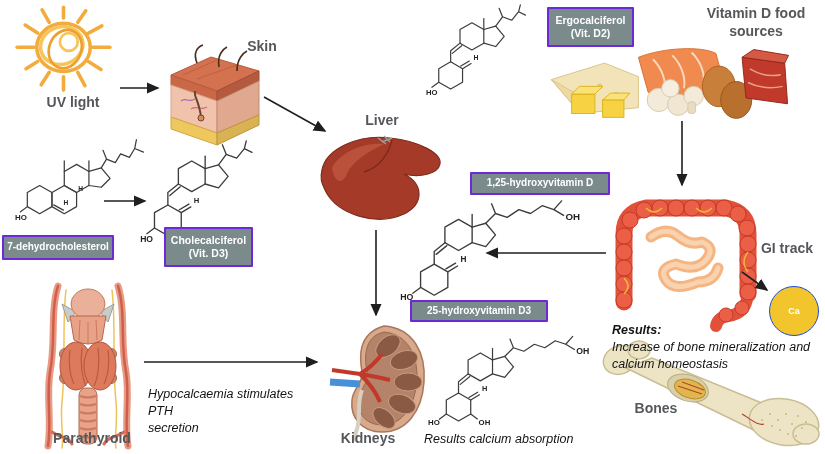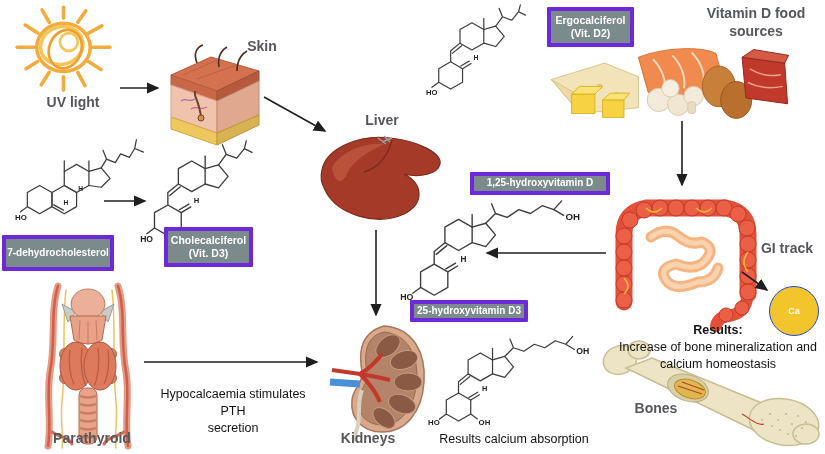--- a/index.html
+++ b/index.html
@@ -2,22 +2,22 @@
 <html><head>
 <meta charset="utf-8">
 <style>
   html,body{margin:0;padding:0;background:#fff;}
   .canvas{position:relative;width:825px;height:454px;background:#ffffff;
           font-family:"Liberation Sans",sans-serif;overflow:hidden;}
   .abs{position:absolute;}
   .organ-label{color:#55575b;font-weight:bold;font-size:14px;text-align:center;z-index:8;line-height:1.25;}
   .chem-box{background:#7b8a8b;color:#ffffff;font-weight:bold;font-size:10.5px;text-align:center;
             display:flex;flex-direction:column;justify-content:center;line-height:1.25;z-index:9;
-            border:4px solid #6d28d9;border-radius:1px;box-sizing:border-box;}
-  .note{color:#141414;font-size:12.5px;text-align:center;z-index:8;line-height:1.35;}
+            border:2px solid #6d28d9;border-radius:1px;box-sizing:border-box;}
+  .note{font-style:italic;color:#141414;font-size:12.5px;text-align:left;z-index:8;line-height:1.35;}
   .note .bold{font-weight:bold;}
   svg{display:block;overflow:visible;}
   .chem-text{font-family:"Liberation Sans",sans-serif;font-weight:bold;fill:#222;}
   .ca-circle{width:48px;height:48px;border-radius:50%;background:#f3c52d;border:1px solid #1d4ed8;
              display:flex;align-items:center;justify-content:center;z-index:7;}
   .ca-circle span{color:#ffffff;font-size:9px;font-weight:bold;}
 </style>
 </head>
 <body>
 
@@ -288,35 +288,35 @@
   <div class="abs organ-label" style="left:352px;top:112px;width:60px">Liver</div>
   <div class="abs organ-label" style="left:758px;top:240px;width:58px">GI track</div>
   <div class="abs organ-label" style="left:330px;top:430px;width:76px">Kidneys</div>
   <div class="abs organ-label" style="left:42px;top:430px;width:100px">Parathyroid</div>
   <div class="abs organ-label" style="left:626px;top:400px;width:60px">Bones</div>
   <div class="abs organ-label" style="left:697px;top:5px;width:118px">
     <div>Vitamin D food</div>
     <div>sources</div>
   </div>
 
-  <div class="abs chem-box" style="left:2px;top:235px;width:112px;height:36px;font-size:10px">
+  <div class="abs chem-box" style="left:2px;top:235px;width:112px;height:25px;font-size:10px">
     <div>7-dehydrocholesterol</div>
   </div>
   <div class="abs chem-box" style="left:164px;top:227px;width:89px;height:40px">
     <div>Cholecalciferol</div>
     <div>(Vit. D3)</div>
   </div>
   <div class="abs chem-box" style="left:547px;top:7px;width:87px;height:40px">
     <div>Ergocalciferol</div>
     <div>(Vit. D2)</div>
   </div>
   <div class="abs chem-box" style="left:470px;top:172px;width:140px;height:23px;font-size:10px">
     <div>1,25-hydroxyvitamin D</div>
   </div>
-  <div class="abs chem-box" style="left:410px;top:300px;width:118px;height:22px;font-size:10px">
+  <div class="abs chem-box" style="left:410px;top:300px;width:138px;height:22px;font-size:10px">
     <div>25-hydroxyvitamin D3</div>
   </div>
 
   <div class="abs note" style="left:148px;top:386px;width:170px">
     <div>Hypocalcaemia stimulates PTH</div>
     <div>secretion</div>
   </div>
   <div class="abs note" style="left:424px;top:431px;width:180px">Results calcium absorption</div>
   <div class="abs note" style="left:612px;top:322px;width:212px">
     <div class="bold">Results:</div>

